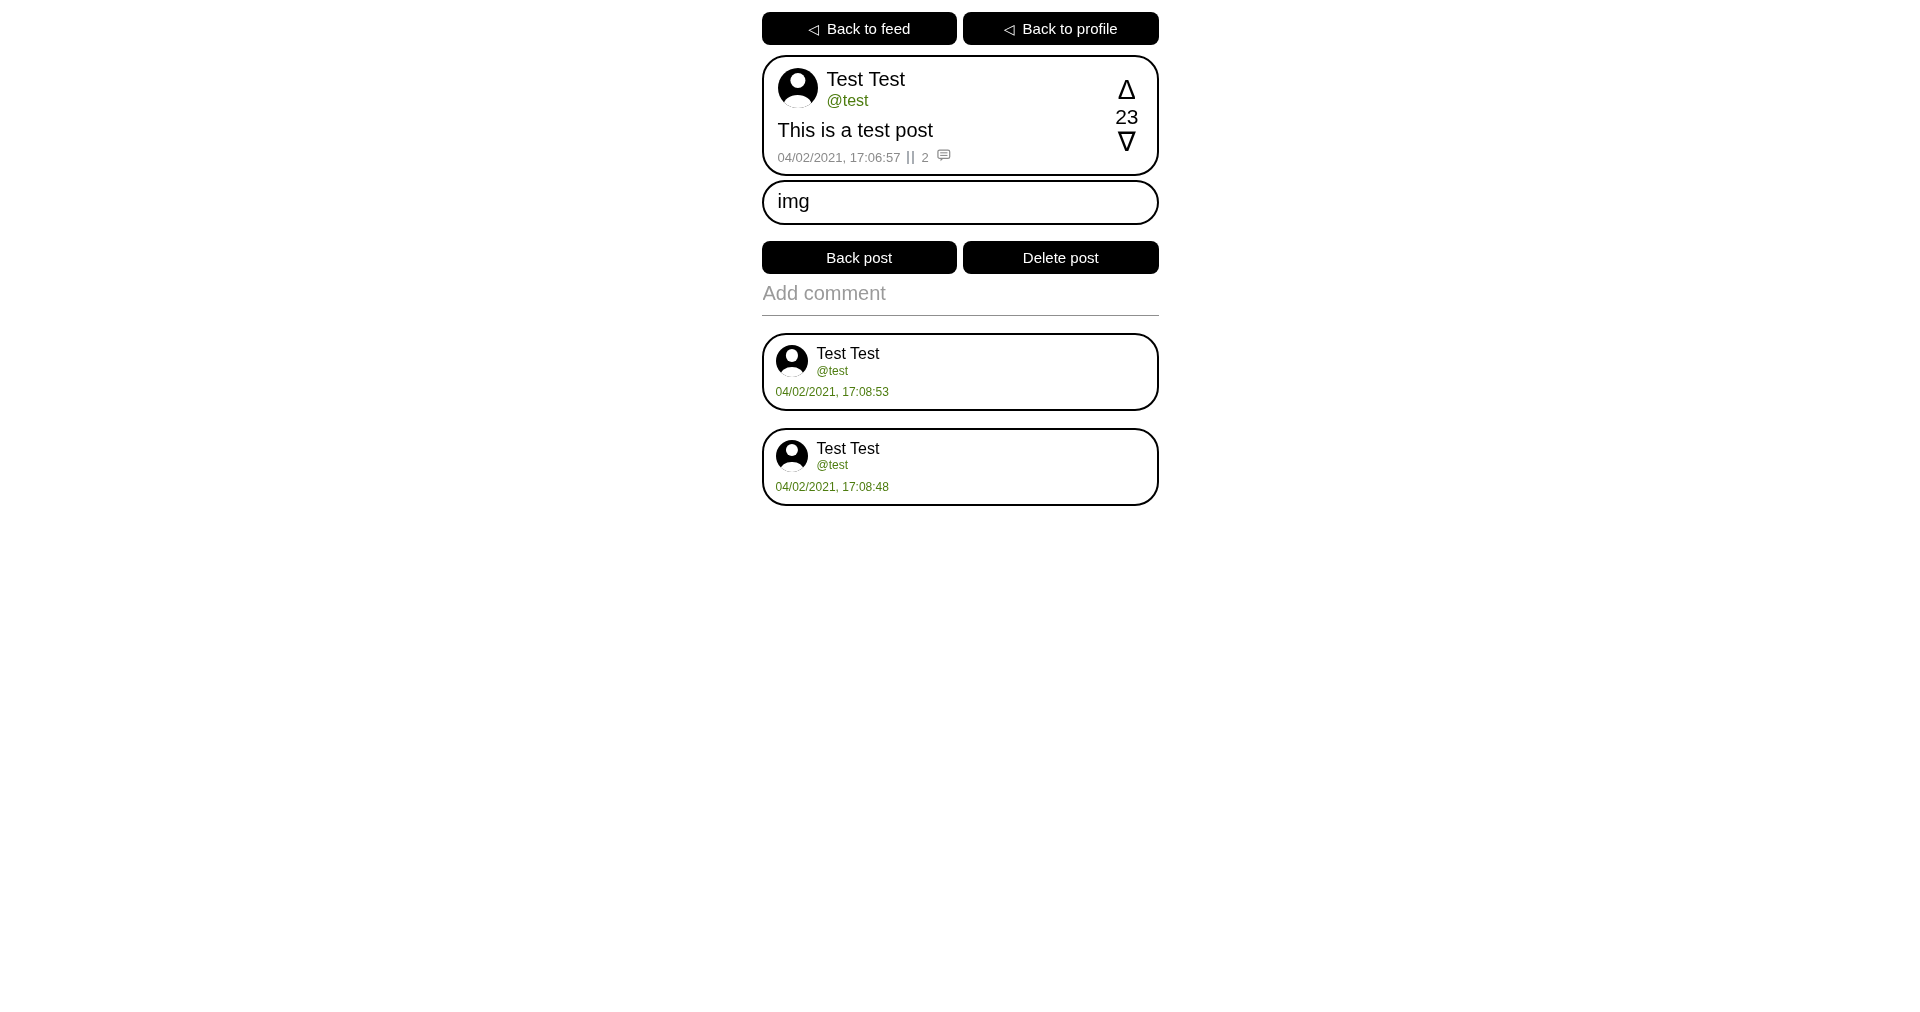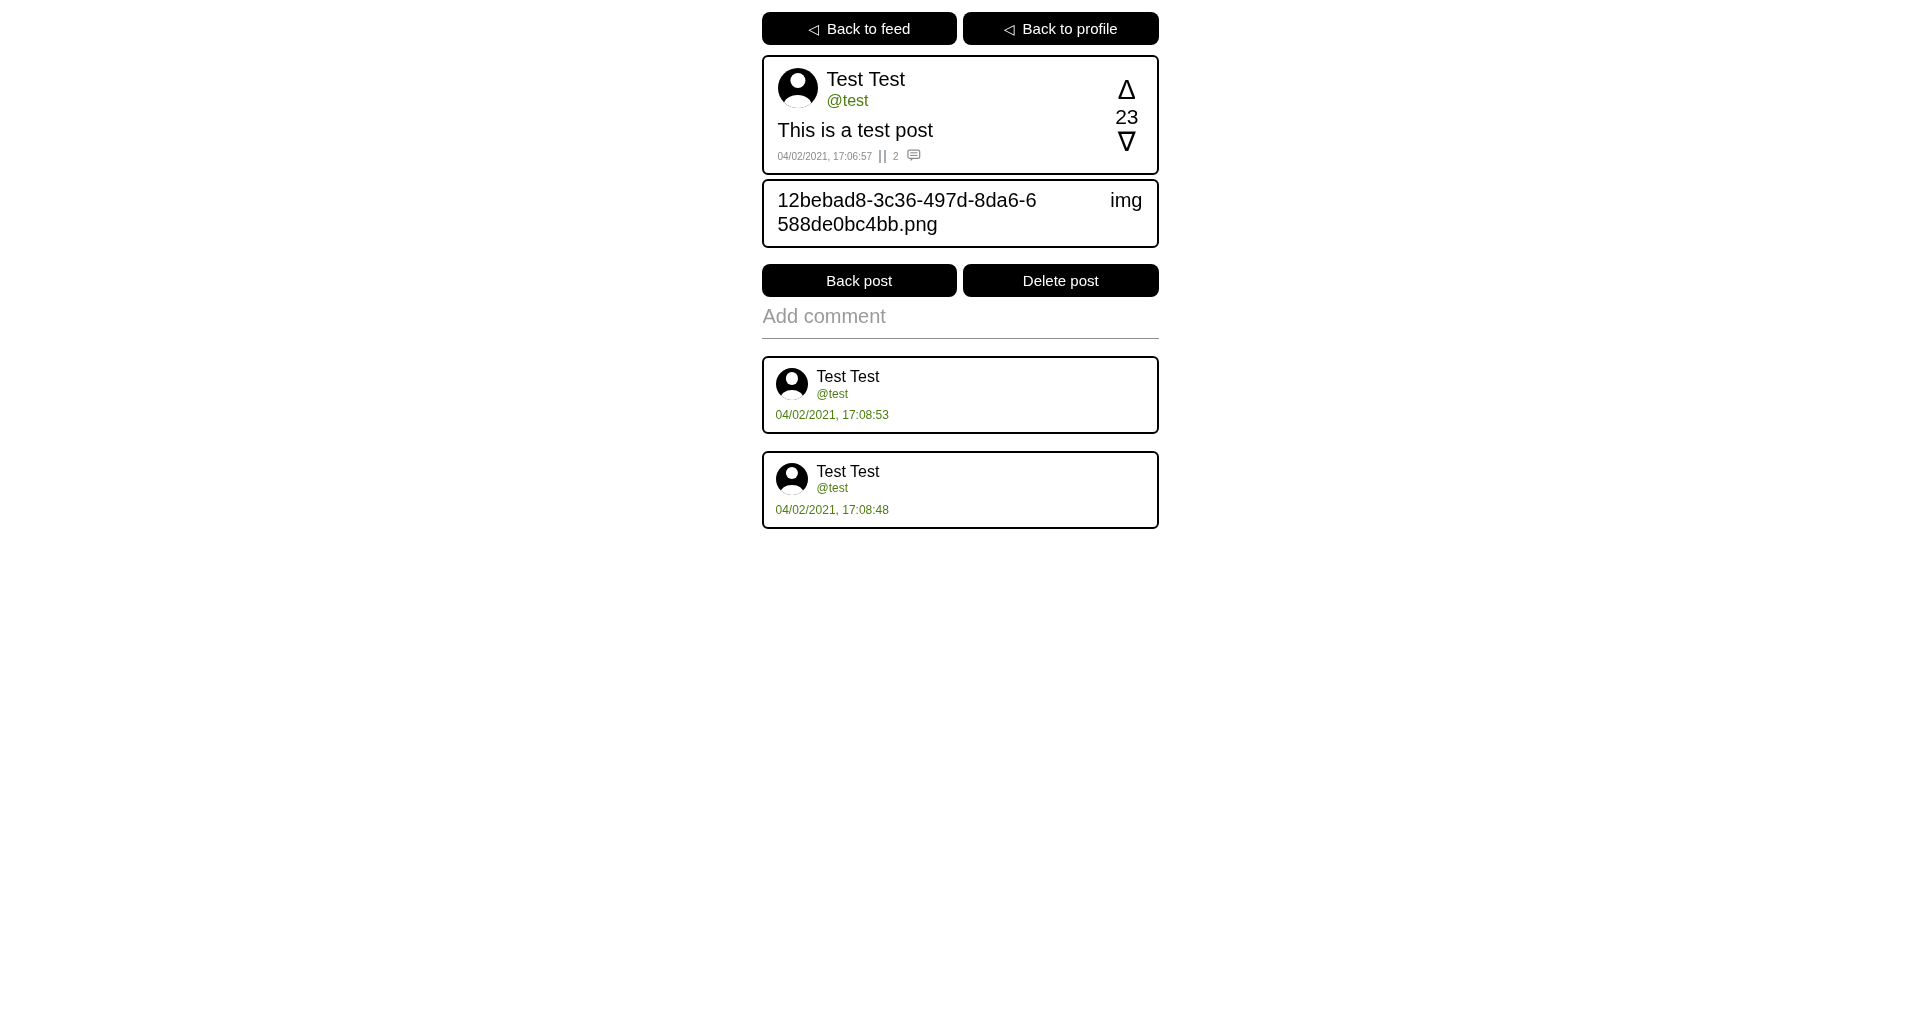--- a/index.html
+++ b/index.html
@@ -32,21 +32,21 @@
     justify-content: center;
     gap: 8px;
     cursor: pointer;
     padding: 0;
   }
   .btn .tri { font-size: 14px; line-height: 1; }
 
   
   .card {
     border: 2px solid #000000;
-    border-radius: 6px;
+    border-radius: 24px;
     background: #ffffff;
   }
 
   .post-card { margin-top: 10px; }
   .post-main {
     padding: 11px 14px 9px 14px;
     display: flex;
     justify-content: space-between;
   }
   .post-left { flex: 1; min-width: 0; }
@@ -85,21 +85,21 @@
   .author-name.sm { font-size: 16px; }
   .author-handle.sm { font-size: 12px; }
 
   .post-text { font-size: 20px; margin-top: 8px; line-height: 1.2; }
 
   .meta-row {
     margin-top: 7px;
     display: flex;
     align-items: center;
     gap: 7px;
-    font-size: 10px;
+    font-size: 13px;
     color: #8a8a8a;
   }
   .dsep {
     display: inline-block;
     width: 3px;
     height: 13px;
     border-left: 2px solid #a8adb3;
     border-right: 2px solid #a8adb3;
   }
   .bubble-icon { display: inline-block; margin-left: 1px; }
@@ -209,21 +209,20 @@
         </div>
       </div>
       <div class="vote-col">
         <button class="vote-arrow">Δ</button>
         <div class="vote-count">23</div>
         <button class="vote-arrow">∇</button>
       </div>
     </div>
 
     <div class="card attachment">
-      <span class="fname">12bebad8-3c36-497d-8da6-6588de0bc4bb.png</span>
       <span>img</span>
     </div>
   </div>
 
   <div class="btn-row actions-row">
     <button class="btn">
       <span>Back post</span>
     </button>
     <button class="btn">
       <span>Delete post</span>

